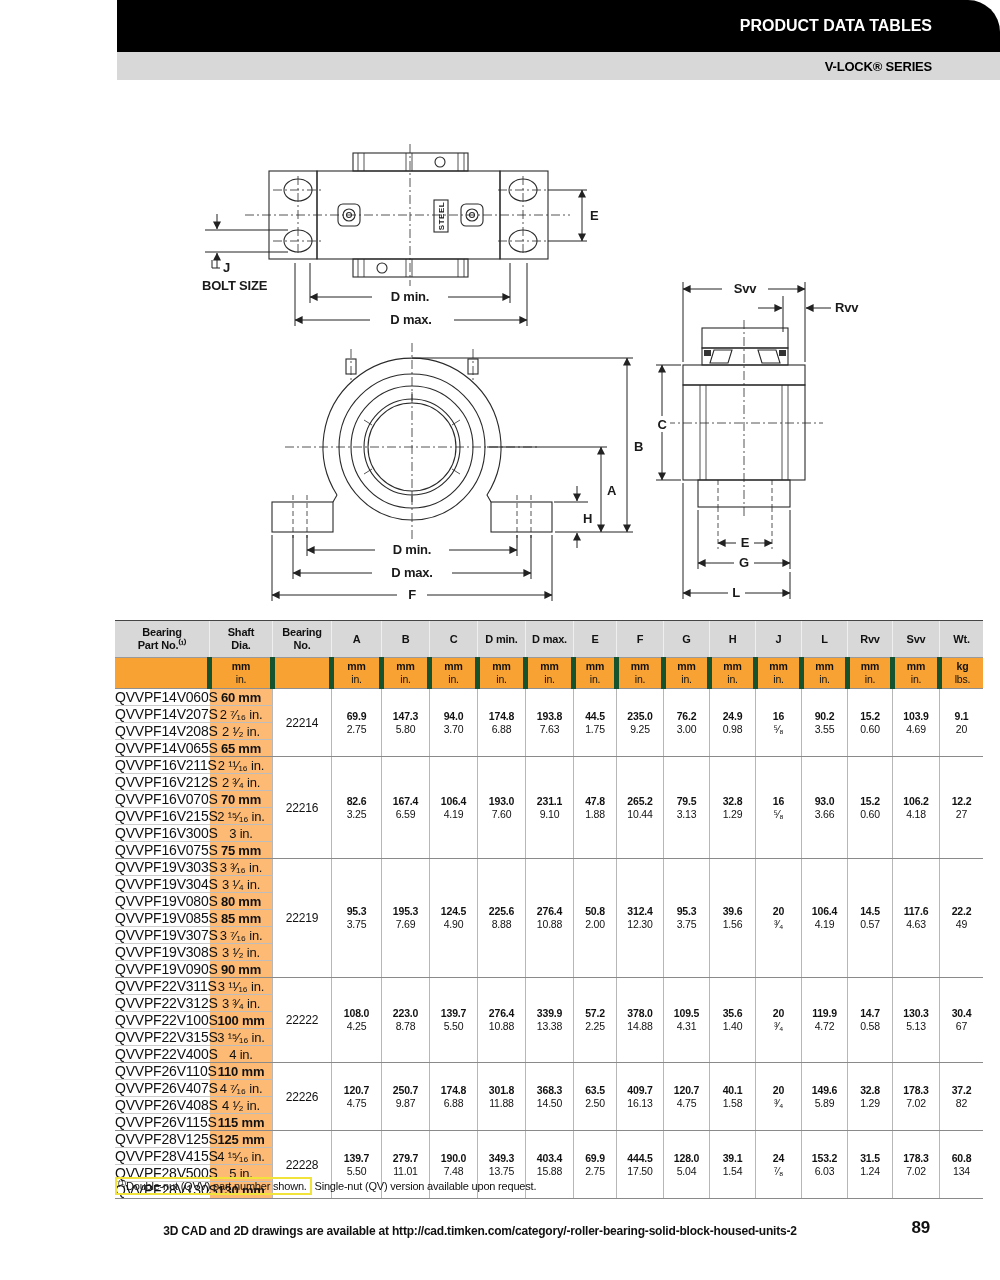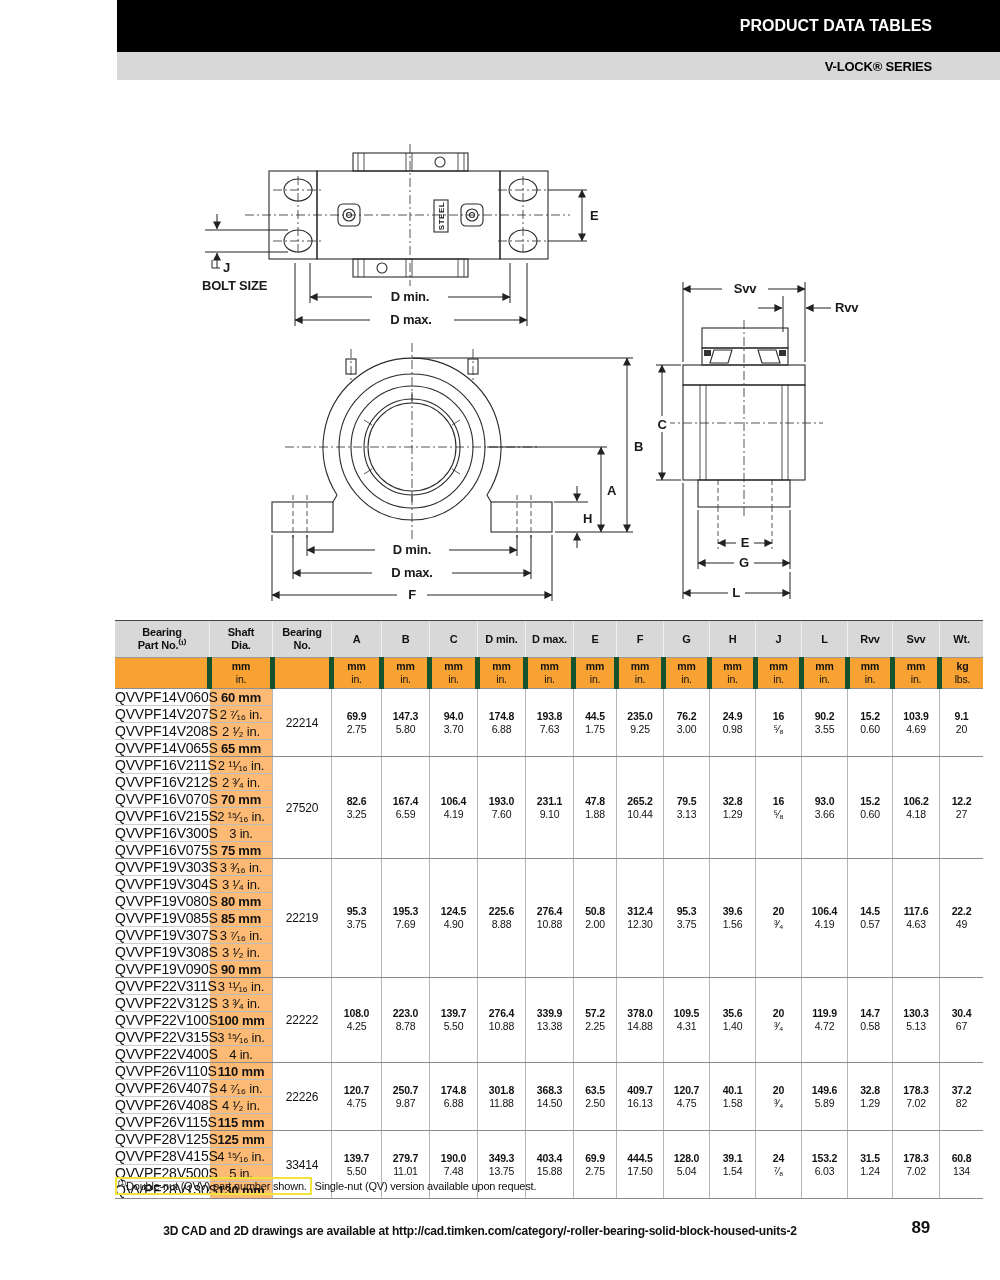--- a/index.html
+++ b/index.html
@@ -1,17 +1,17 @@
 <!DOCTYPE html>
 <html><head>
 <meta charset="utf-8">
 <style>
   html,body{margin:0;padding:0;background:#fff;}
   body{font-family:"Liberation Sans", sans-serif; color:#111; letter-spacing:-0.2px;}
-  .page{position:relative;width:1000px;height:1280px;background:#fff;overflow:hidden;}
+  .page{position:relative;width:1000px;height:1280px;background:#fff;overflow:hidden;border-radius:32px;}
 
   
   .black-bar{position:absolute;left:117px;right:0;top:0;height:52px;background:#000;
     display:flex;align-items:center;justify-content:flex-end;padding-right:68px;box-sizing:border-box;}
   .black-bar span{color:#fff;font-weight:bold;font-size:16px;letter-spacing:0;}
   .gray-bar{position:absolute;left:117px;right:0;top:52px;height:28px;background:#d8d8d8;
     display:flex;align-items:center;justify-content:flex-end;padding-right:68px;box-sizing:border-box;}
   .gray-bar span{color:#000;font-weight:bold;font-size:13px;}
 
   .title{position:absolute;left:113px;top:110px;font-size:21px;font-weight:bold;letter-spacing:-0.4px;}
@@ -429,21 +429,21 @@
           <td class="part">QVVPF14V208S</td>
           <td class="shaft">2 ¹⁄₂ in.</td>
         </tr>
         <tr class="group-end">
           <td class="part">QVVPF14V065S</td>
           <td class="shaft b">65 mm</td>
         </tr>
         <tr>
           <td class="part">QVVPF16V211S</td>
           <td class="shaft">2 ¹¹⁄₁₆ in.</td>
-          <td class="bno" rowspan="6">27520</td>
+          <td class="bno" rowspan="6">22216</td>
           <td class="val" rowspan="6">
             <div class="vmm">82.6</div>
             <div class="vin">3.25</div>
           </td>
           <td class="val" rowspan="6">
             <div class="vmm">167.4</div>
             <div class="vin">6.59</div>
           </td>
           <td class="val" rowspan="6">
             <div class="vmm">106.4</div>
@@ -745,21 +745,21 @@
           <td class="part">QVVPF26V408S</td>
           <td class="shaft">4 ¹⁄₂ in.</td>
         </tr>
         <tr class="group-end">
           <td class="part">QVVPF26V115S</td>
           <td class="shaft b">115 mm</td>
         </tr>
         <tr>
           <td class="part">QVVPF28V125S</td>
           <td class="shaft b">125 mm</td>
-          <td class="bno" rowspan="4">33414</td>
+          <td class="bno" rowspan="4">22228</td>
           <td class="val" rowspan="4">
             <div class="vmm">139.7</div>
             <div class="vin">5.50</div>
           </td>
           <td class="val" rowspan="4">
             <div class="vmm">279.7</div>
             <div class="vin">11.01</div>
           </td>
           <td class="val" rowspan="4">
             <div class="vmm">190.0</div>

